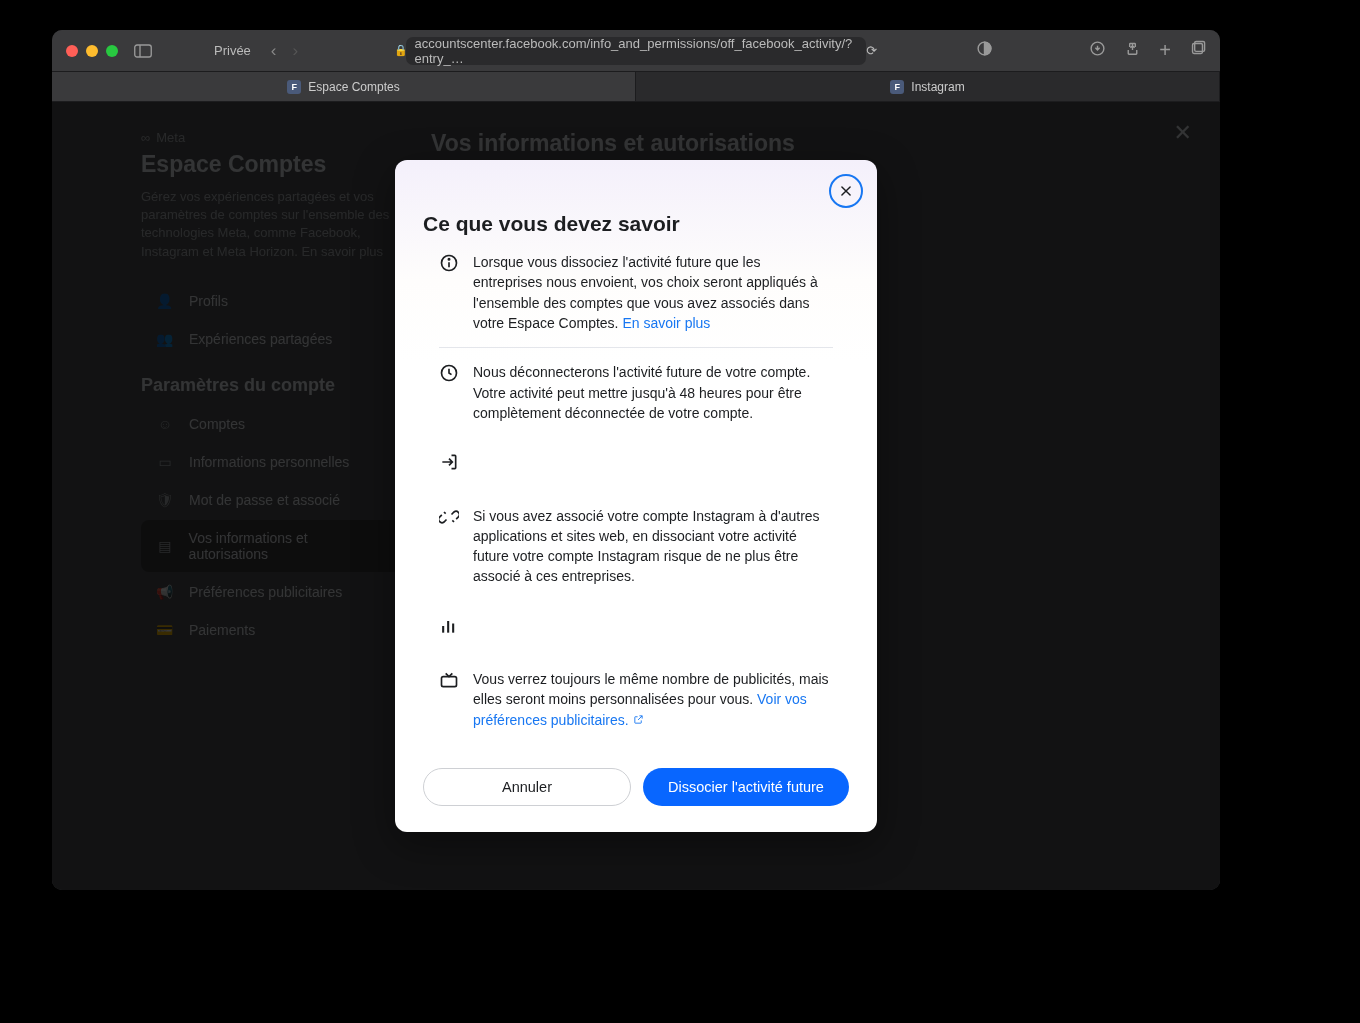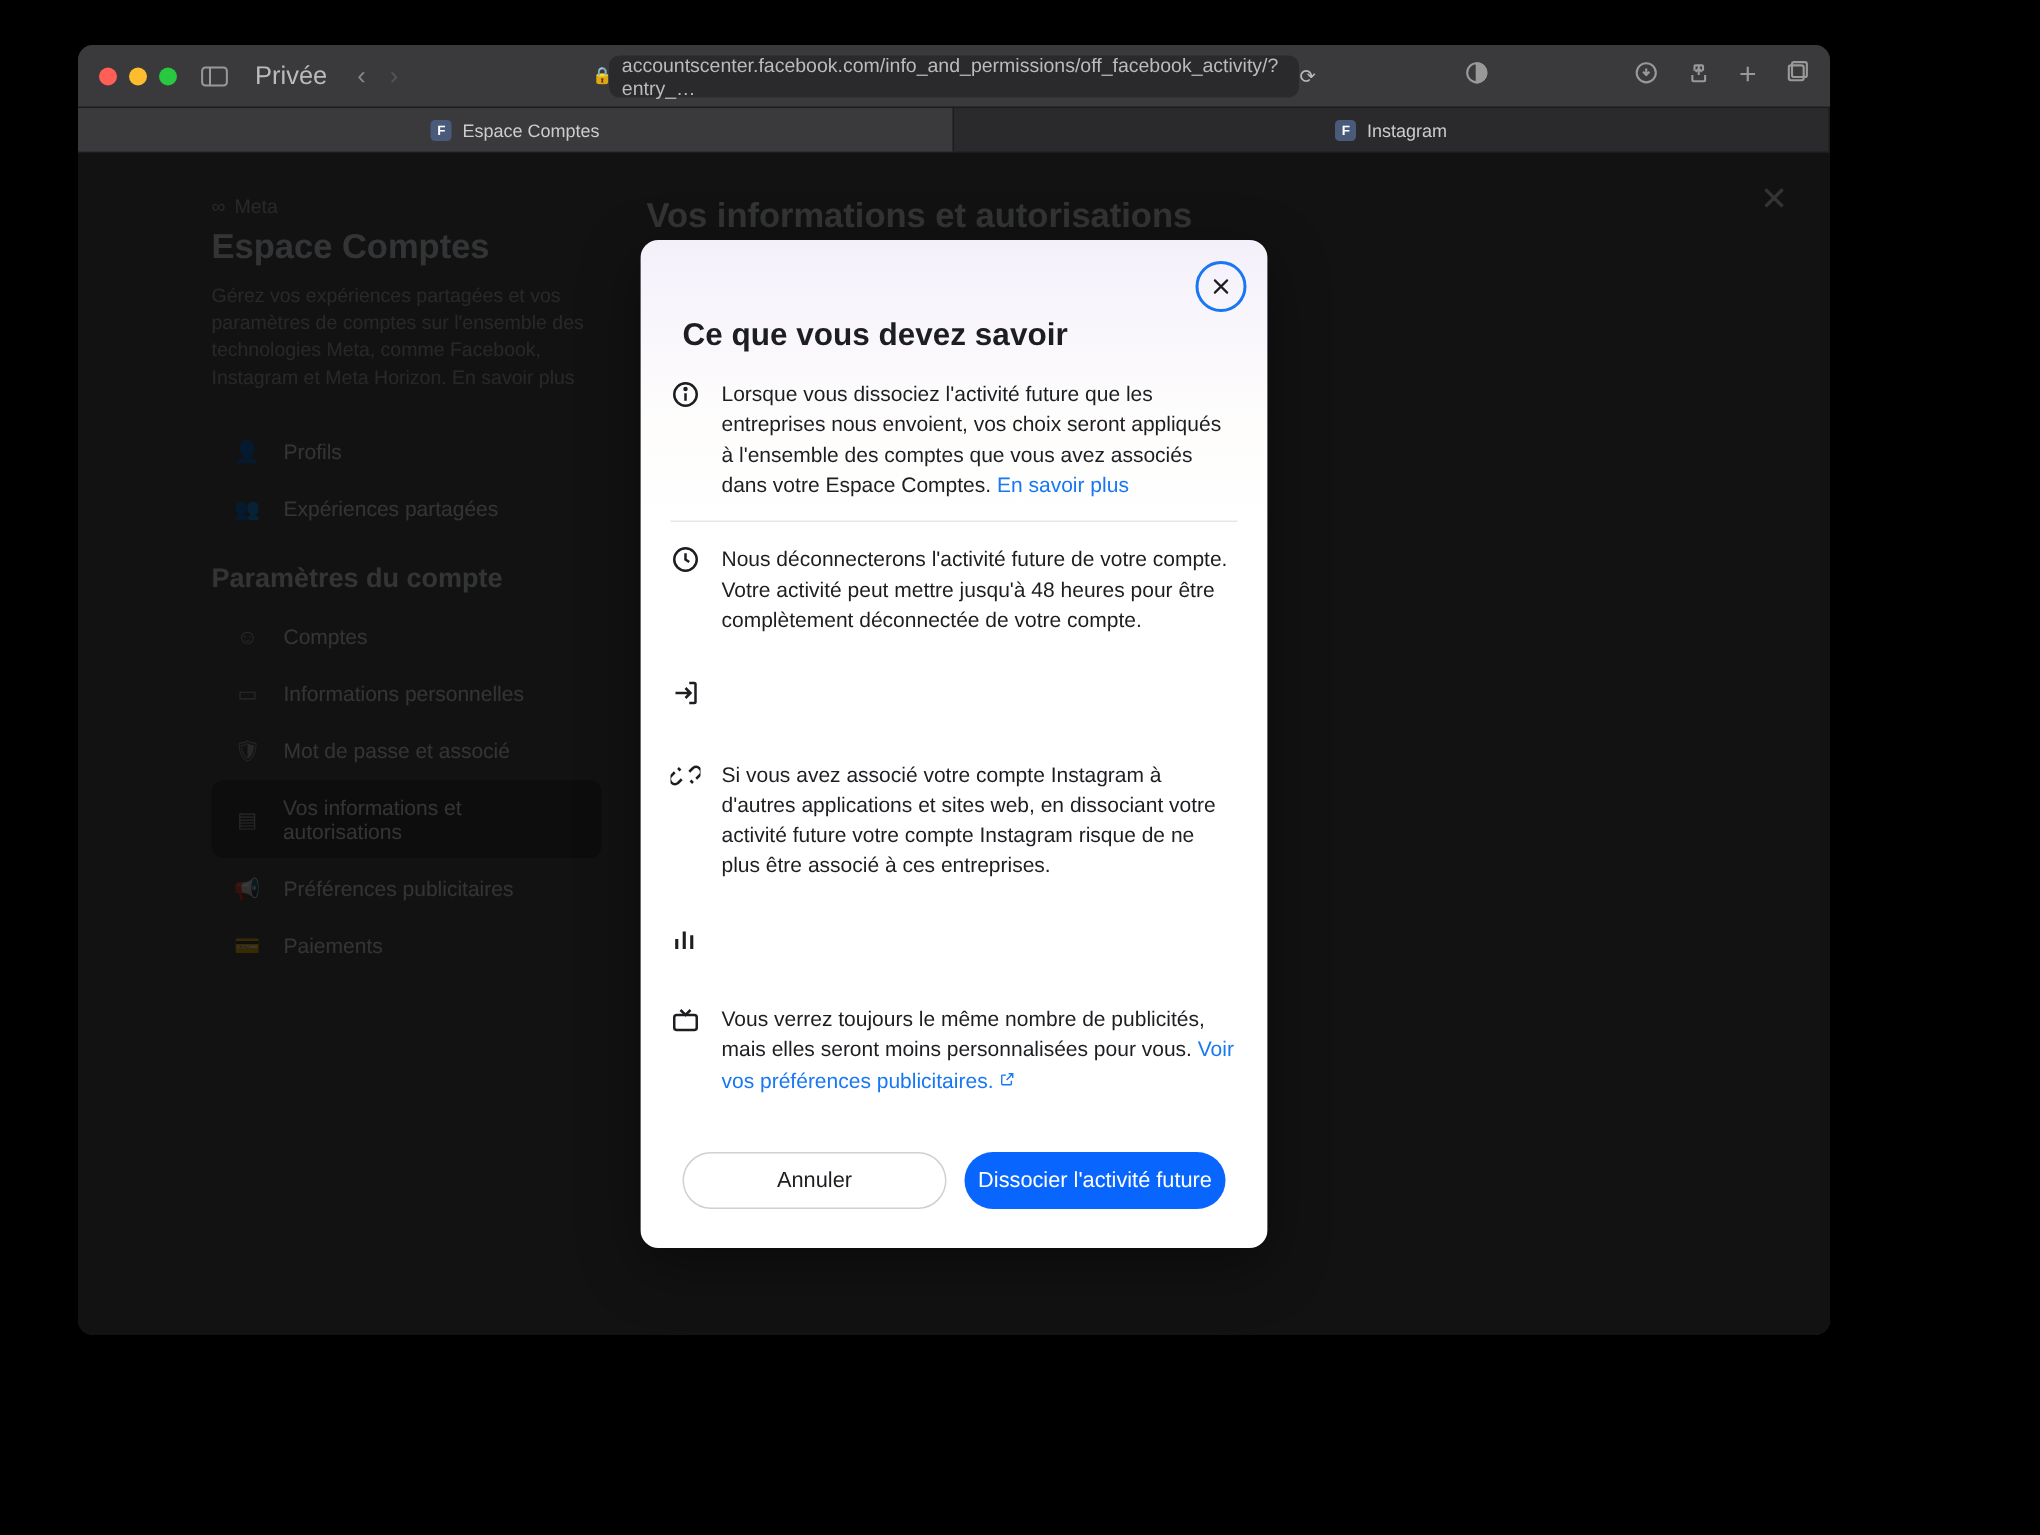--- a/index.html
+++ b/index.html
@@ -32,21 +32,21 @@
       gap: 8px;
       border-bottom: 1px solid #1c1c1e;
     }
     .traffic-lights { display: flex; gap: 8px; margin-right: 8px;}
     .traffic-lights .dot { width: 12px; height: 12px; border-radius: 50%; }
     .dot.red { background: #ff5f57; }
     .dot.yellow { background: #febc2e; }
     .dot.green { background: #28c840; }
     .sidebar-toggle { color: #aaa; display:flex; align-items:center; gap:4px; margin-right: 10px;}
     .sidebar-toggle svg { width:18px; height:14px; }
-    .private-label { color:#bbb; font-size:17px; margin-right:12px;}
+    .private-label { color:#bbb; font-size:13px; margin-right:12px;margin-left:44px;}
     .nav-arrows { color:#888; display:flex; gap:16px; margin-right:auto;}
     .nav-arrows span { font-size:17px; }
     .address-bar {
       background:#2a2a2c; border-radius:7px; height:28px; width:460px;
       display:flex; align-items:center; justify-content:center; gap:6px;
       color:#bbb; font-size:13px; margin:0 auto; position:absolute; left:50%; transform:translateX(-50%);
     }
     .address-bar .lock { font-size:11px; }
     .address-bar .reload { margin-left:8px; font-size:13px;}
     .right-icons { margin-left:auto; display:flex; gap:18px; color:#999; align-items:center;}
@@ -76,32 +76,32 @@
     .section-label { font-size:18px; font-weight:600; margin:18px 0 10px 0;}
     .bg-right h1 { font-size:23px; font-weight:700; margin-bottom:18px;}
     .close-x { position:absolute; top:18px; right:28px; color:#e4e6eb; font-size:22px;}
     
     .overlay {
       position:absolute; inset:0; background:rgba(0,0,0,0.5);
       display:flex; align-items:center; justify-content:center;
     }
     
     .modal {
-      width:418px; background:#fff; border-radius:12px; box-shadow:0 12px 40px rgba(0,0,0,0.4);
+      width:482px; background:#fff; border-radius:12px; box-shadow:0 12px 40px rgba(0,0,0,0.4);
       position:relative; padding:0; overflow:hidden;
       background-image: linear-gradient(180deg, #f4f0fb 0%, #fefdfc 18%, #fff 30%);
     }
     .modal-close {
       position:absolute; top:14px; right:14px; width:34px; height:34px; border-radius:50%;
       border:2px solid #1877f2; display:flex; align-items:center; justify-content:center;
       cursor:pointer; background:transparent;
     }
     .modal-close svg { width:14px; height:14px; }
     .modal-title { font-size:21px; font-weight:700; color:#1c1e21; padding:52px 28px 16px 28px;}
-    .modal-body { padding:0 20px;}
+    .modal-body { padding:0 44px;}
     .item-row { display:flex; gap:14px; padding:14px 0; font-size:14px; line-height:1.45; color:#1c1e21;}
     .item-row:first-child { border-bottom:1px solid #e4e6eb; padding-top:0;}
     .item-row .micon { width:20px; flex-shrink:0; margin-top:1px; color:#1c1e21;}
     .item-row .micon svg { width:20px; height:20px; stroke:#1c1e21; }
     .item-row a { color:#1877f2; text-decoration:none;}
     .ext-icon { display:inline-block; width:11px; height:11px; vertical-align:baseline;}
     .modal-footer { padding:24px 28px 26px; display:flex; gap:12px;}
     .btn { flex:1; height:38px; border-radius:19px; font-size:14.5px; font-weight:400; cursor:pointer; display:flex; align-items:center; justify-content:center;}
     .btn-secondary { background:#fff; border:1px solid #ced0d4; color:#1c1e21;}
     .btn-primary { background:#0866ff; border:none; color:#fff;}

